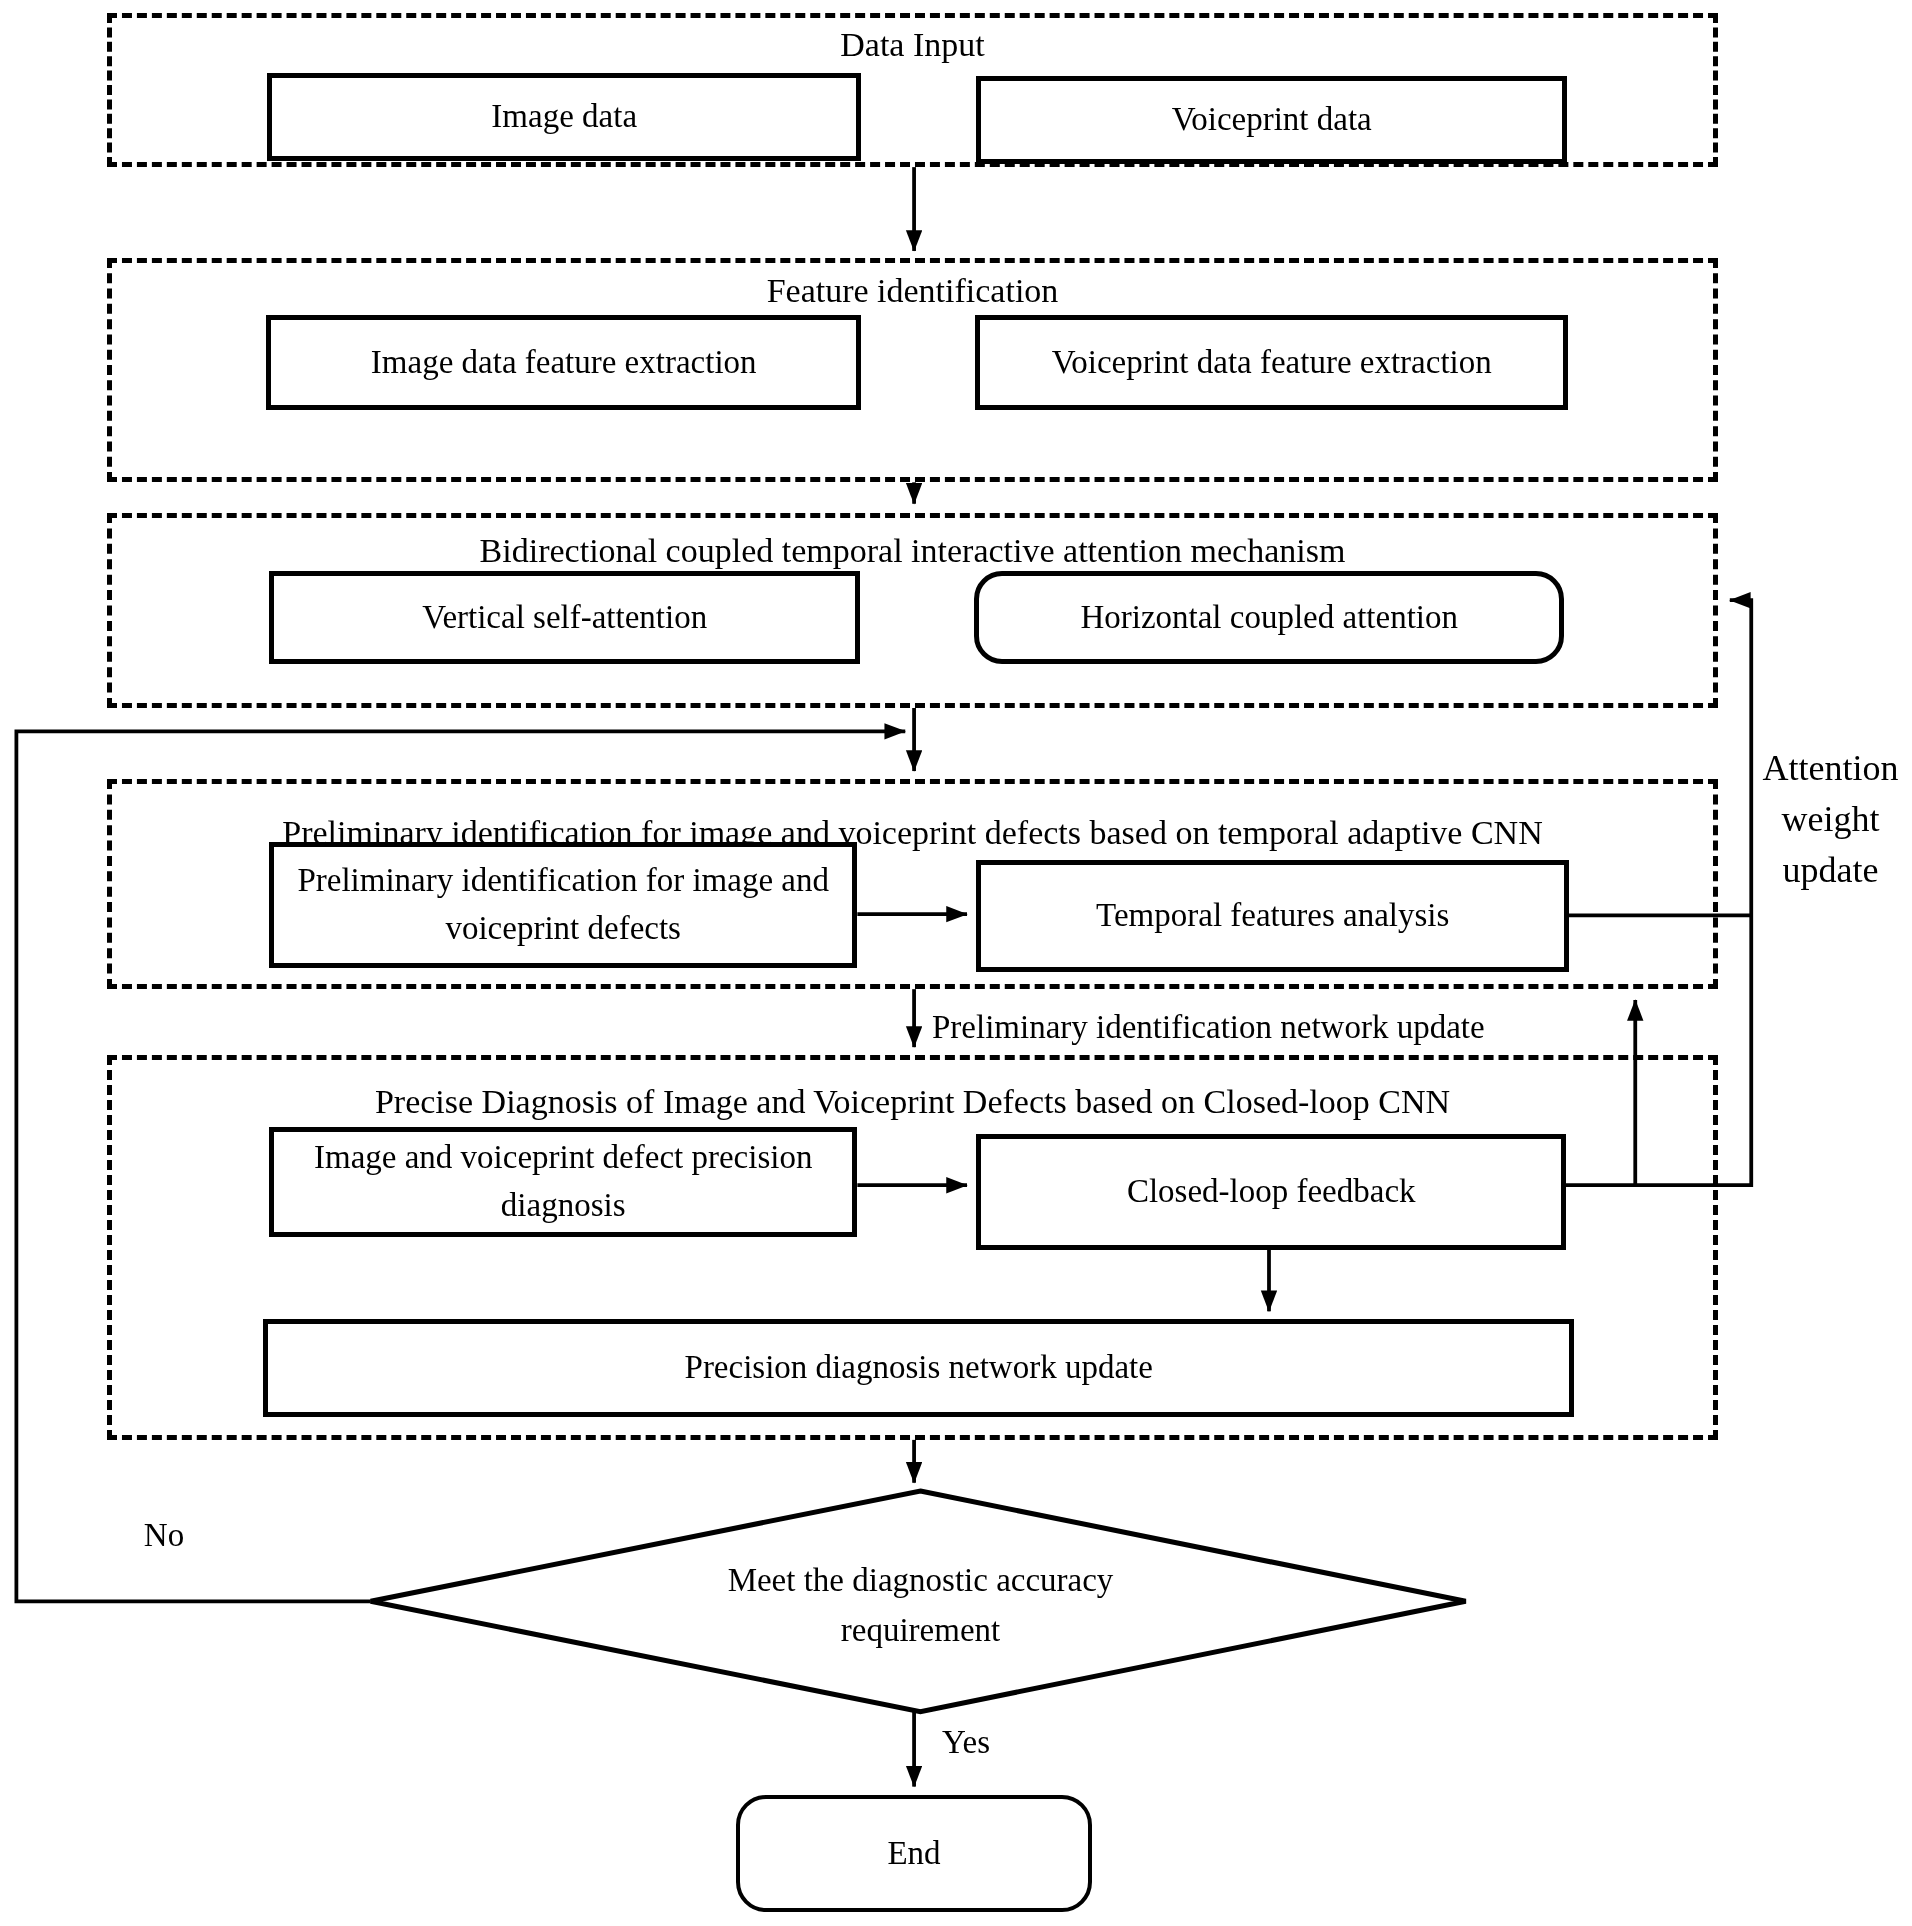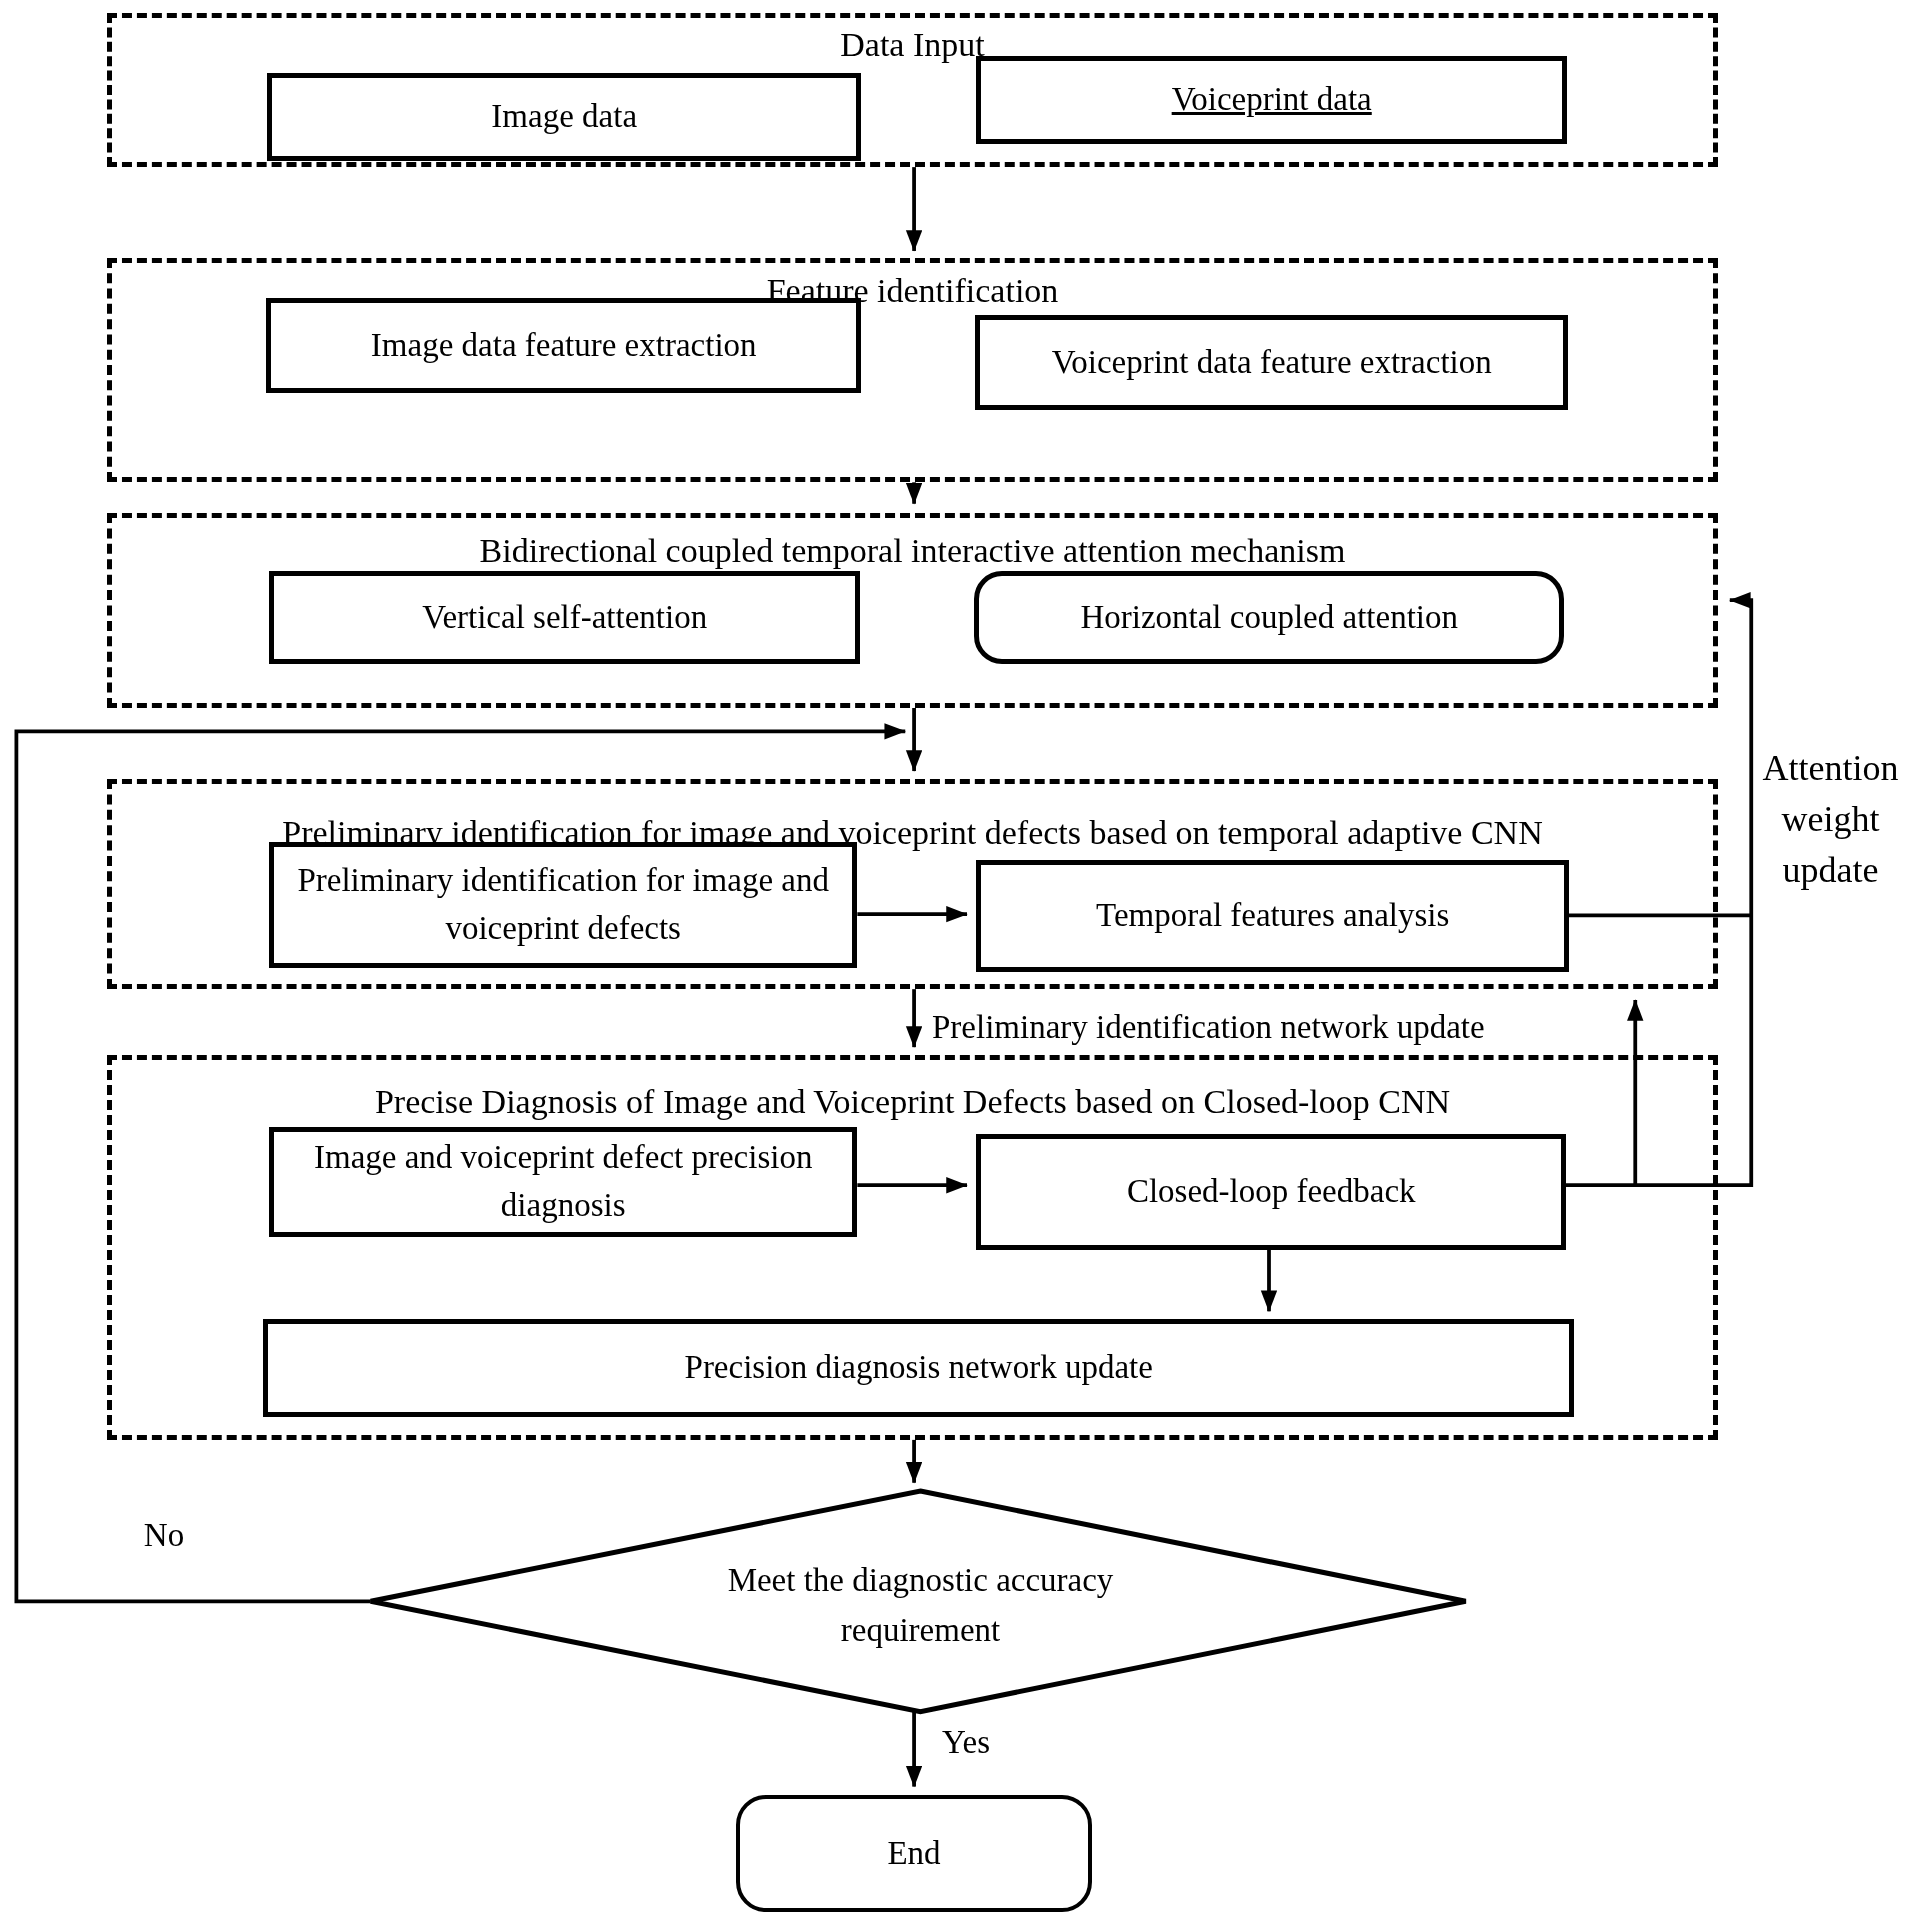--- a/index.html
+++ b/index.html
@@ -72,28 +72,28 @@
     </g>
     <polygon points="1460,2365 2325,2540 1460,2715 588,2540" fill="#ffffff" stroke="#000000" stroke-width="8"></polygon>
   </svg>
 
   <div class="section" style="top:12.6px;height:154px;">
     <div class="section-title" style="top:8.8px;">Data Input</div>
   </div>
   <div class="node thick" style="left:267px;top:73px;width:594px;height:88px;">
     <span>Image data</span>
   </div>
-  <div class="node thick" style="left:976px;top:56px;width:591px;height:88px;text-decoration:underline;">
+  <div class="node thick" style="left:976px;top:76px;width:591px;height:88px;">
     <span>Voiceprint data</span>
   </div>
 
   <div class="section" style="top:258px;height:224px;">
     <div class="section-title" style="top:8.8px;">Feature identification</div>
   </div>
-  <div class="node thick" style="left:266px;top:298px;width:595px;height:95px;">
+  <div class="node thick" style="left:266px;top:315px;width:595px;height:95px;">
     <span>Image data feature extraction</span>
   </div>
   <div class="node thick" style="left:975px;top:315px;width:593px;height:95px;">
     <span>Voiceprint data feature extraction</span>
   </div>
 
   <div class="section" style="top:513px;height:195px;">
     <div class="section-title" style="top:14px;">Bidirectional coupled temporal interactive attention mechanism</div>
   </div>
   <div class="node thick" style="left:269px;top:571px;width:591px;height:93px;text-align:right;">

